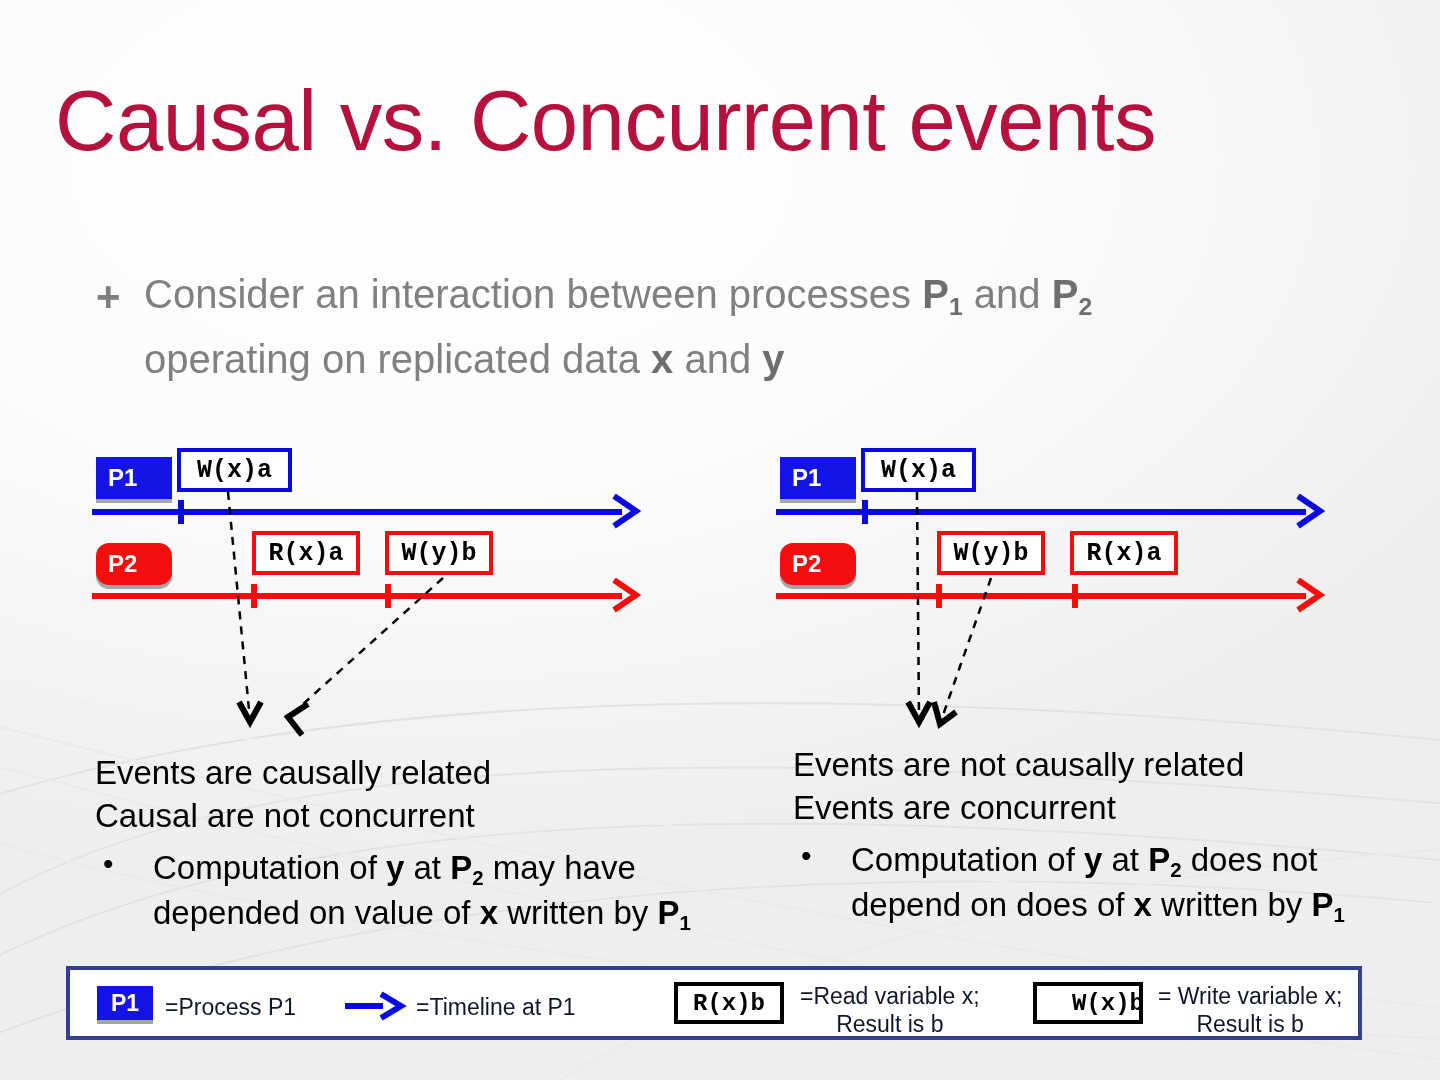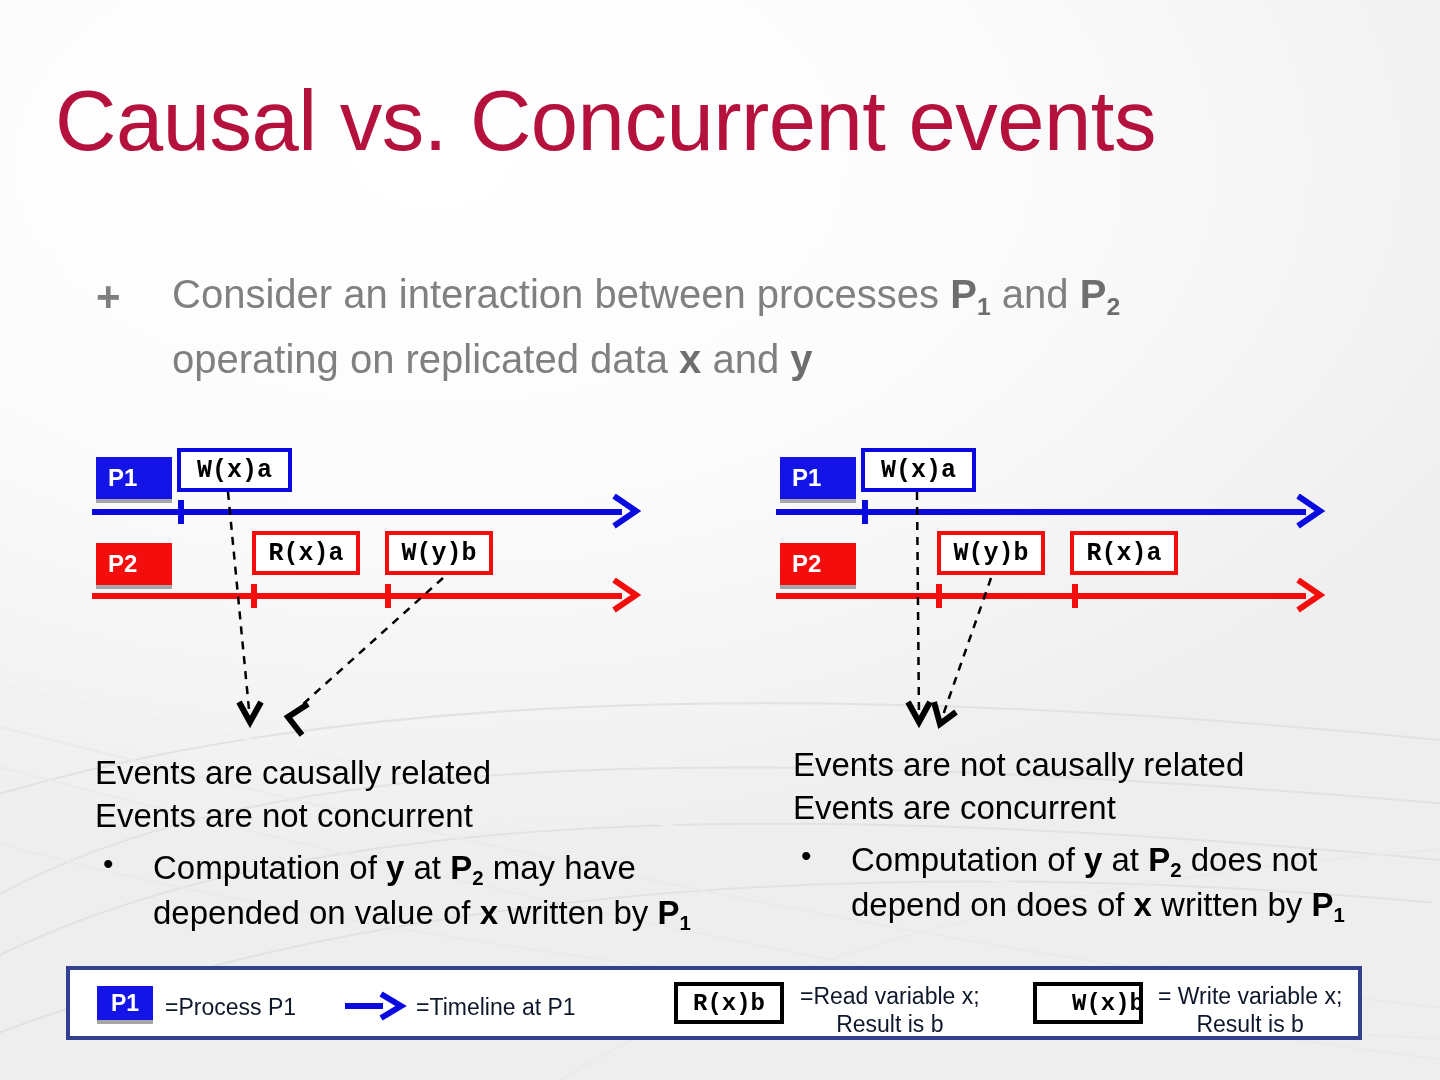--- a/index.html
+++ b/index.html
@@ -55,21 +55,21 @@
   #lead-plus {
     position: absolute;
     left: 0px;
     top: 14px;
     font-size: 42px;
     line-height: 1;
     color: #7e7e7e;
     font-weight: bold;
   }
   #lead-text {
-    margin-left: 76px;
+    margin-left: 48px;
     font-size: 40px;
     line-height: 1.62;
     color: #808080;
   }
   #lead-text b { color: #6e6e6e; font-weight: bold; }
   sub { font-size: 0.62em; vertical-align: -0.28em; }
 
   
   .diagram { position: absolute; }
   .proc-badge {
@@ -77,21 +77,21 @@
     color: #ffffff;
     font-size: 24px;
     font-weight: bold;
     display: flex;
     align-items: center;
     padding-left: 12px;
     box-shadow: 0 4px 0 0 #a6a6a6;
     font-family: "Liberation Sans", sans-serif;
   }
   .proc-badge.p1 { background: #1414e6; }
-  .proc-badge.p2 { background: #f40d0d; }
+  .proc-badge.p2 { background: #f40d0d; border-radius: 13px; }
 
   .tl-line {
     position: absolute;
     height: 6px;
   }
   .tl-line.blue { background: #0a0ae0; }
   .tl-line.red  { background: #f40d0d; }
 
   .tl-arrow {
     position: absolute;
@@ -263,21 +263,21 @@
       <path d="M228,62 L250,290" fill="none" stroke="#000" stroke-width="2.5" stroke-dasharray="8,7"></path>
       <polyline points="239,272 250,292 261,272" fill="none" stroke="#000" stroke-width="6"></polyline>
 
       <path d="M443,148 L292,284" fill="none" stroke="#000" stroke-width="2.5" stroke-dasharray="8,7"></path>
       <polyline points="308,274 288,287 302,305" fill="none" stroke="#000" stroke-width="6"></polyline>
     </svg>
   </div>
 
   <div class="concl" style="left:95px; top:752px; width:650px;">
     <div class="plain">Events are causally related</div>
-    <div class="plain">Events are not concurrent</div>
+    <div class="plain">Causal are not concurrent</div>
     <div class="sub-bullet">
       <span class="dot">•</span><span>Computation of </span><b>y</b><span>  at </span><b><span>P</span><sub>2</sub></b><span> may have</span><br>
       <span>depended on value of </span><b>x</b><span> written by </span><b><span>P</span><sub>1</sub></b>
     </div>
   </div>
 
   <div class="diagram" style="left:684px; top:0px; width:756px; height:760px;">
 
     <div class="proc-badge p1" style="left:96px; top:457px; width:64px; height:42px;">
       <span>P1</span>

